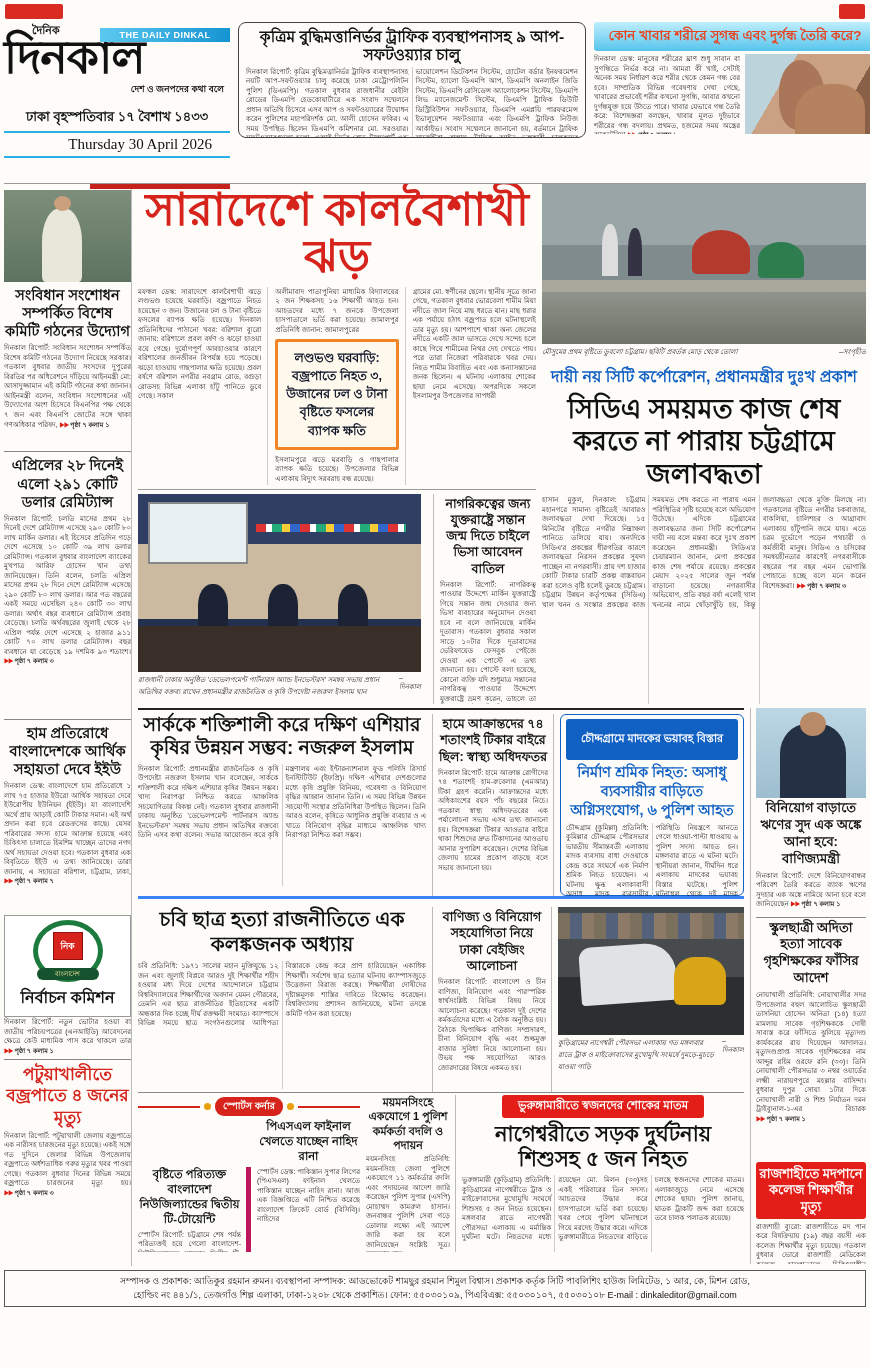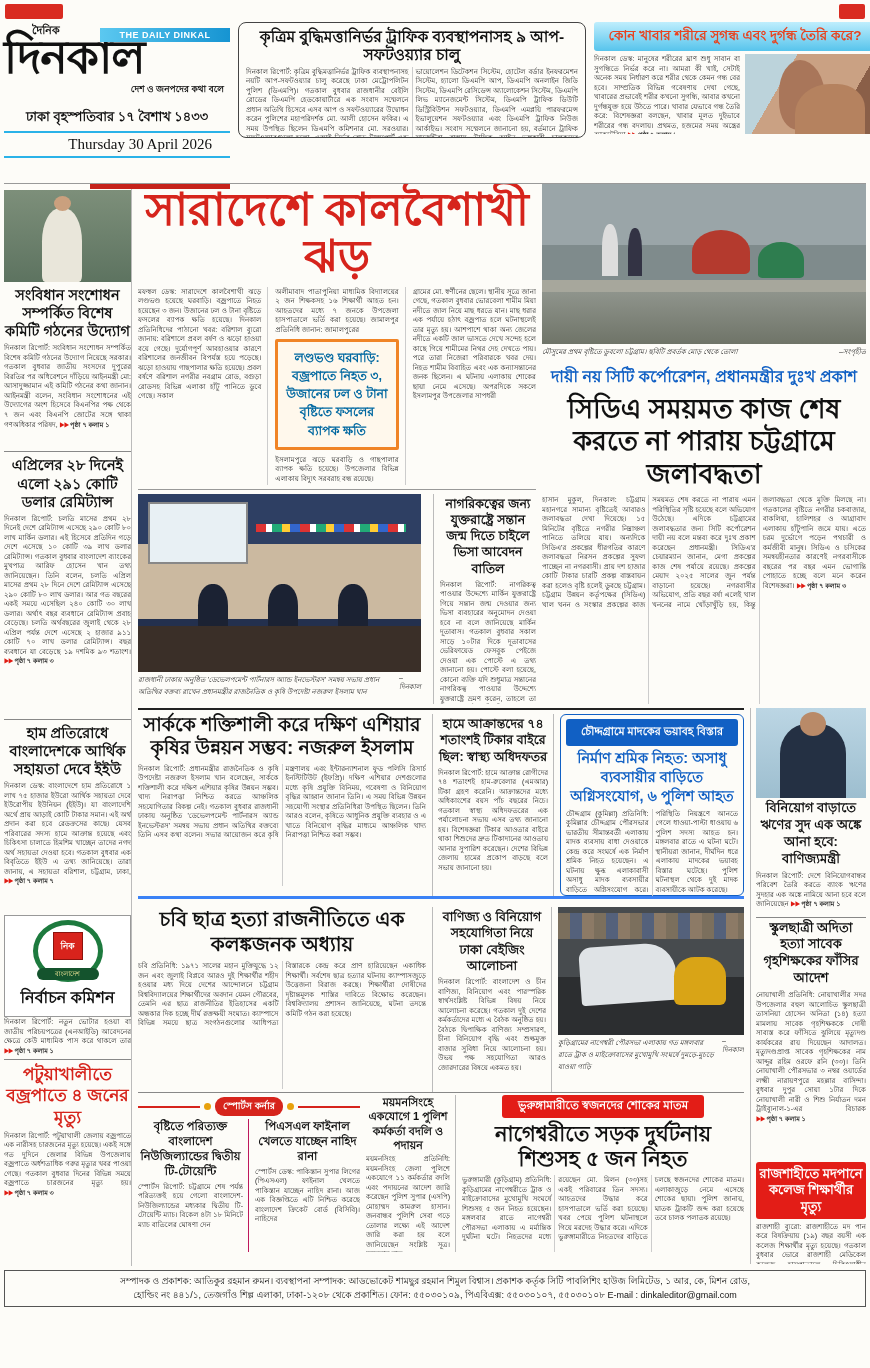--- a/index.html
+++ b/index.html
@@ -63,21 +63,21 @@
   .ec-label{font-size:16px;font-weight:bold;margin-top:3px;}
 
   
   .top-section{display:flex;gap:6px;height:520px;overflow:hidden;}
   .lead-left{flex:none;width:398px;}
   .lead-right{flex:1;}
   .h1-lead{font-size:45px;font-weight:bold;text-align:center;margin:2px 0 6px;line-height:1.05;}
   .lead-cols{display:flex;gap:7px;height:198px;overflow:hidden;}
   .lead-col{flex:1;border-right:1px solid #ccc;padding-right:6px;}
   .lead-col:last-child{border-right:none;padding-right:0;}
-  .orange-box{border:3px solid #f08426;background:#fff8ec;color:#0369a1;font-weight:bold;font-size:12.5px;
+  .orange-box{border:3px solid #f08426;background:#fff8ec;color:#0f172a;font-weight:bold;font-size:12.5px;
               text-align:center;padding:7px 5px;margin:5px 0;border-radius:2px;line-height:1.45;}
   .mid-row{display:flex;gap:12px;height:255px;overflow:hidden;border-top:1px solid #999;padding-top:4px;margin-top:4px;}
   .conf-wrap{flex:none;width:283px;}
   .conf-photo{width:283px;height:178px;background:linear-gradient(180deg,#2e3f63 0 28%,#cbb9a0 28% 70%,#23304e 70%);}
   .conf-screen{position:absolute;left:10px;top:8px;width:96px;height:58px;background:#e8f0f4;border:2px solid #888;}
   .conf-flags{position:absolute;left:118px;top:30px;width:150px;height:8px;
      background:repeating-linear-gradient(90deg,#d33 0 10px,#fff 10px 16px,#2a7 16px 26px,#fc3 26px 34px,#36c 34px 44px);}
   .conf-table{position:absolute;left:0;bottom:0;width:100%;height:46px;background:#3a2f28;}
   .conf-p{position:absolute;width:30px;height:48px;background:#1b2233;border-radius:45% 45% 0 0;bottom:40px;}
   .visa-col{flex:1;border-left:1px solid #bbb;padding-left:6px;}
@@ -94,37 +94,37 @@
   .lower{display:flex;gap:6px;height:556px;margin-top:4px;overflow:hidden;}
   .mid{flex:none;width:606px;}
   .sec{display:flex;gap:6px;overflow:hidden;box-sizing:border-box;}
   .sec3{height:188px;border-top:2px solid #222;padding-top:4px;}
   .sec4{height:196px;border-top:3px solid #3b82f6;padding-top:8px;}
   .sec5{height:160px;border-top:1px solid #888;padding-top:2px;}
   .sarc{flex:none;width:288px;} .sarc h2{font-size:19px;text-align:center;margin:0 0 4px;line-height:1.2;}
   .m74{flex:none;width:110px;border-left:1px solid #bbb;border-right:1px solid #bbb;padding:0 5px;}
   .m74 h4, .visa-col h4, .trade h4, .inv h4, .aditi h4{font-size:12.5px;text-align:center;margin:2px 0 3px;line-height:1.3;}
   .chd{flex:1;border:1px solid #1160c4;border-radius:6px;padding:4px 5px;box-sizing:border-box;}
-  .chd .kicker-bar{font-size:11px;padding:4px;}
+  .chd .kicker-bar{font-size:11px;padding:11px;}
   .chd h2{font-size:14.5px;text-align:center;margin:3px 0;line-height:1.3;}
   .cu{flex:none;width:288px;} .cu h2{font-size:20px;text-align:center;margin:0 0 4px;line-height:1.25;}
   .trade{flex:none;width:108px;border-left:1px solid #bbb;border-right:1px solid #bbb;padding:0 5px;}
   .crash-wrap{flex:1;}
   .crash-photo{width:100%;height:128px;background:linear-gradient(180deg,#474b4e 0 55%,#2c2e30 55%);}
   .van{position:absolute;left:22px;top:38px;width:96px;height:58px;background:#dfe3e6;border-radius:12px 30px 4px 4px;transform:rotate(-4deg);}
   .auto{position:absolute;right:18px;top:50px;width:52px;height:48px;background:#d9a416;border-radius:40% 40% 6px 6px;}
   .crowd{position:absolute;left:0;top:6px;width:100%;height:26px;
      background:repeating-linear-gradient(90deg,#7b6f5d 0 12px,#54617b 12px 24px,#8c7a66 24px 36px);}
   .sports{flex:none;width:222px;}
   .sp-head{display:flex;align-items:center;gap:4px;margin:2px 0 3px;}
   .sp-line{flex:1;height:2px;background:#d6241c;}
   .sp-pill{background:#d6241c;color:#fff;font-size:9.5px;font-weight:bold;border-radius:9px;padding:2px 8px;white-space:nowrap;}
   .sp-dot{width:7px;height:7px;border-radius:50%;background:#e8a10c;flex:none;}
   .sp-cols{display:flex;gap:6px;}
-  .sp-col{flex:1;} .sp-col:first-child{border-right:1px solid #be185d;padding-right:5px;}
+  .sp-col{flex:1;} .sp-col:first-child{border-right:5px solid #be185d;padding-right:5px;margin-top:48px;}
   .sp-col h4{font-size:11.5px;text-align:center;margin:0 0 3px;line-height:1.3;}
   .mym{flex:none;width:84px;border-right:1px solid #bbb;padding-right:5px;}
   .mym h4{font-size:11px;text-align:center;margin:0 0 2px;line-height:1.3;}
   .nag{flex:1;}
   .nag .kicker-bar{width:70%;margin:0 auto;font-size:11.5px;padding:2px;background:#e31d17;}
   .nag h2{font-size:21px;text-align:center;margin:3px 0 4px;line-height:1.2;}
 
   .col-right{flex:1;border-left:1px solid #bbb;padding-left:5px;overflow:hidden;}
   .min-photo{width:100%;height:90px;background:linear-gradient(180deg,#bcd6e4,#9dbecf);}
   .min-fig{position:absolute;left:24px;top:16px;width:66px;height:74px;background:#243043;border-radius:40% 40% 0 0;}

